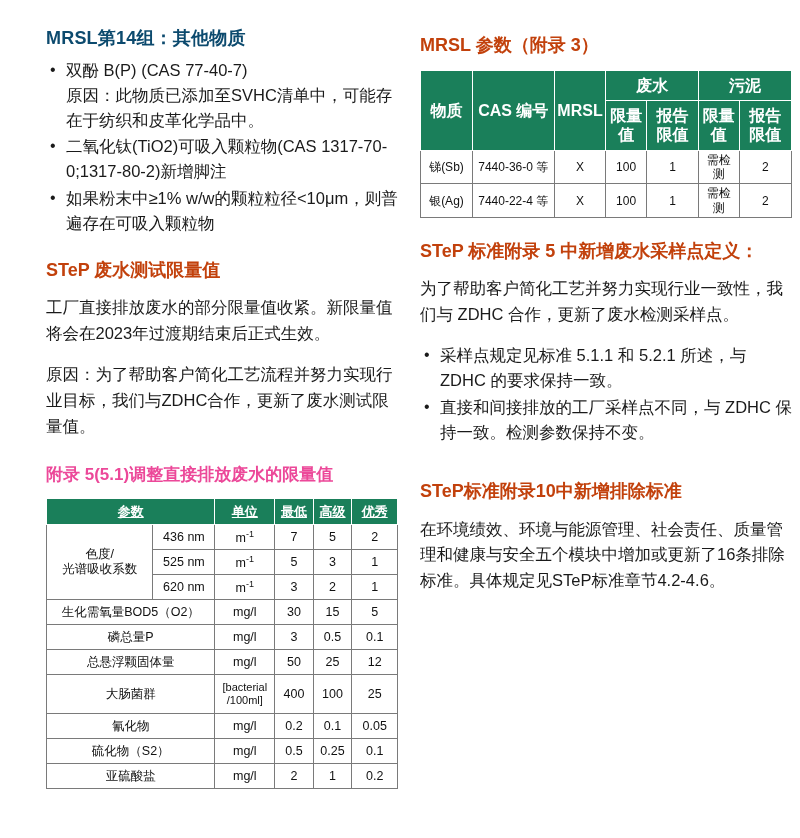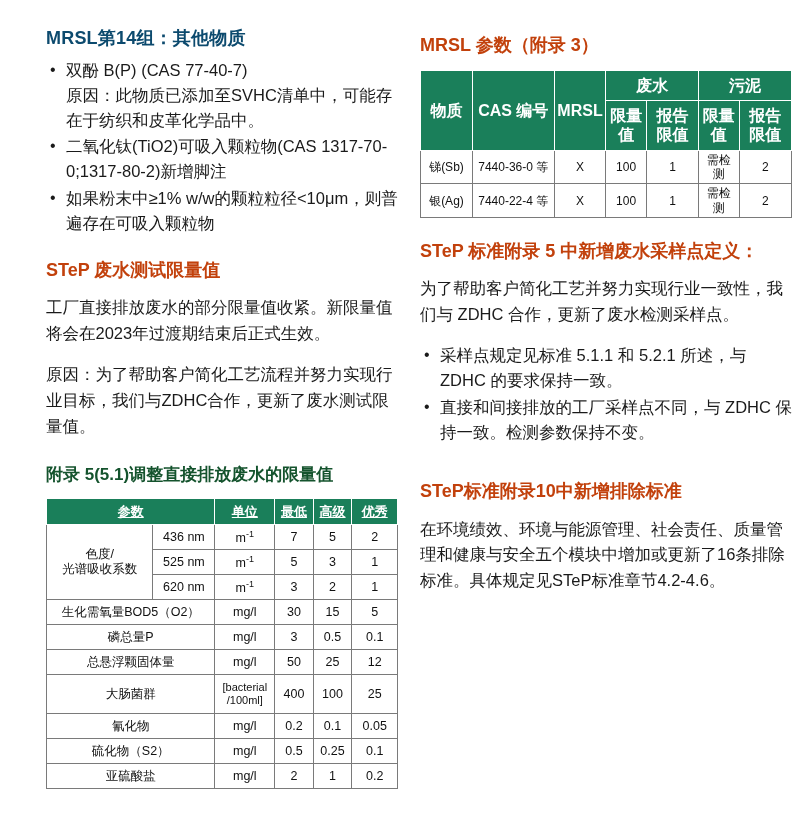--- a/index.html
+++ b/index.html
@@ -40,21 +40,21 @@
   h2.head-green {
     font-size: 18px;
     font-weight: bold;
     color: #c2410c;
     margin: 0 0 12px 0;
     line-height: 1.45;
   }
   h3.head-green-sm {
     font-size: 17px;
     font-weight: bold;
-    color: #14532d;
+    color: #ec4899;
     margin: 0 0 10px 0;
     line-height: 1.45;
   }
 
   ul.bullets {
     list-style: none;
     margin: 0 0 14px 0;
     padding: 0;
   }
   ul.bullets > li {

